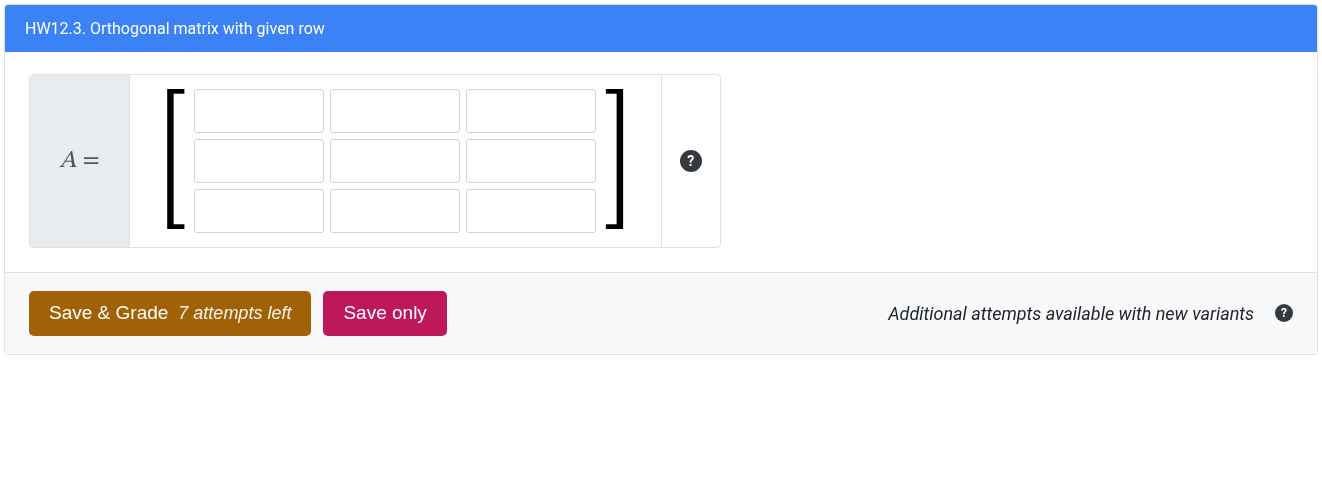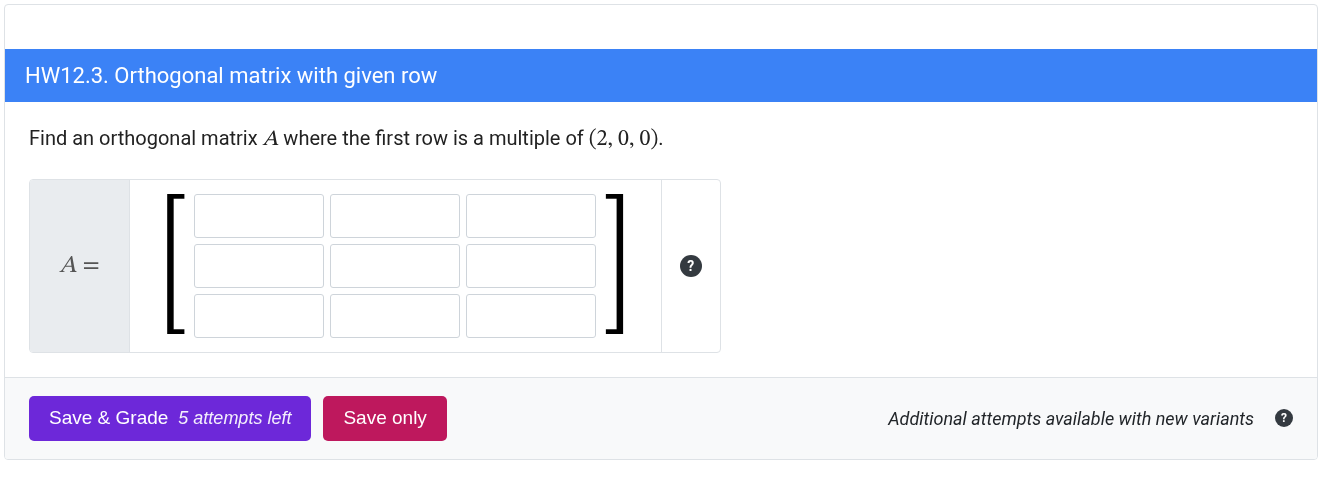--- a/index.html
+++ b/index.html
@@ -12,23 +12,22 @@
     .card {
       border: 1px solid #dee2e6;
       border-radius: 4px;
       overflow: hidden;
       margin: 4px;
     }
     .card-header {
       background: #3b82f6;
       color: #fff;
       padding: 14px 20px;
-      font-size: 22px;
+      font-size: 16px;
       font-weight: 400;
-      margin-top: 44px;
     }
     .card-body {
       padding: 22px 24px 24px 24px;
     }
     .prompt {
       font-size: 20px;
       color: #222;
       margin-bottom: 24px;
       line-height: 1.4;
     }
@@ -126,21 +125,21 @@
       border-radius: 5px;
       padding: 12px 20px;
       font-size: 19px;
       color: #fff;
       cursor: pointer;
       display: inline-flex;
       align-items: baseline;
       gap: 10px;
       line-height: 1.1;
     }
-    .btn-primary { background: #6d28d9; justify-content: space-between; }
+    .btn-primary { background: #a16207; justify-content: space-between; }
     .btn-info { background: #be185d; }
     .attempts {
       font-style: italic;
       font-size: 18px;
       opacity: 0.92;
       font-weight: 400;
     }
     .spacer { flex: 1; }
     .footnote {
       font-style: italic;
@@ -169,23 +168,20 @@
 <body>
 
 <div class="card">
 
   <div class="card-header">
     <span>HW12.3. Orthogonal matrix with given row</span>
   </div>
 
   <div class="card-body">
 
-    <p class="prompt">
-      <span>Find an orthogonal matrix </span><span class="math-it">A</span><span> where the first row is a multiple of </span><span class="math-num">(2, 0, 0)</span><span>.</span>
-    </p>
 
     <div class="input-panel">
       <div class="label-cell">
         <span>A</span>
         <span class="eq">=</span>
       </div>
       <div class="matrix-wrap">
         <span class="bracket">[</span>
         <div class="matrix-grid">
           <input type="text" value="" style="">
@@ -203,21 +199,21 @@
       <div class="help-cell">
         <span class="help-badge">?</span>
       </div>
     </div>
 
   </div>
 
   <div class="card-footer">
     <button class="btn btn-primary">
       <span>Save &amp; Grade</span>
-      <span class="attempts">5 attempts left</span>
+      <span class="attempts">7 attempts left</span>
     </button>
     <button class="btn btn-info">
       <span>Save only</span>
     </button>
     <div class="spacer"></div>
     <div class="footnote">
       <span>Additional attempts available with new variants</span>
       <span class="mini-help">?</span>
     </div>
   </div>

